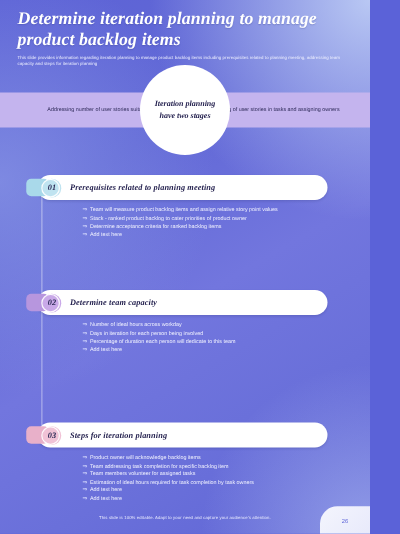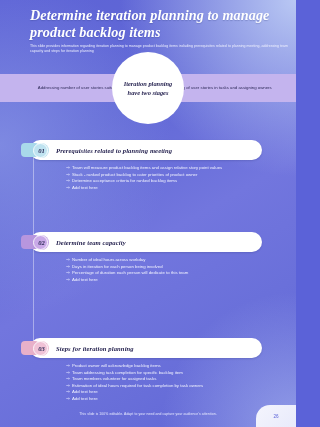--- a/index.html
+++ b/index.html
@@ -15,21 +15,21 @@
     position:absolute; inset:0;
     background:
       radial-gradient(circle at 100% 0%,   rgba(190,205,245,0.95) 0%, rgba(190,205,245,0) 34%),
       radial-gradient(circle at 0% 34%,    rgba(150,165,235,0.55) 0%, rgba(150,165,235,0) 42%),
       radial-gradient(circle at 100% 100%, rgba(185,200,245,0.55) 0%, rgba(185,200,245,0) 26%),
       linear-gradient(150deg, #5d63d6 0%, #6168d6 30%, #7276de 55%, #6a70da 75%, #6066d6 100%);
     overflow:hidden;
   }
 
   
-  .header { position:absolute; left:16px; top:0; width:296px; height:60px; padding:7px 14px 0 14px; }
+  .header { position:absolute; left:0; top:0; width:296px; height:60px; padding:7px 14px 0 14px; }
   .title {
     font-family:"Liberation Serif", serif;
     font-style:italic; font-weight:700;
     font-size:14.2px; line-height:16.5px;
     color:#ffffff; letter-spacing:.1px;
     text-shadow:0 1px 1px rgba(40,50,120,.25);
   }
   .subtitle {
     margin-top:4px;
     font-size:3.5px; line-height:5px;

